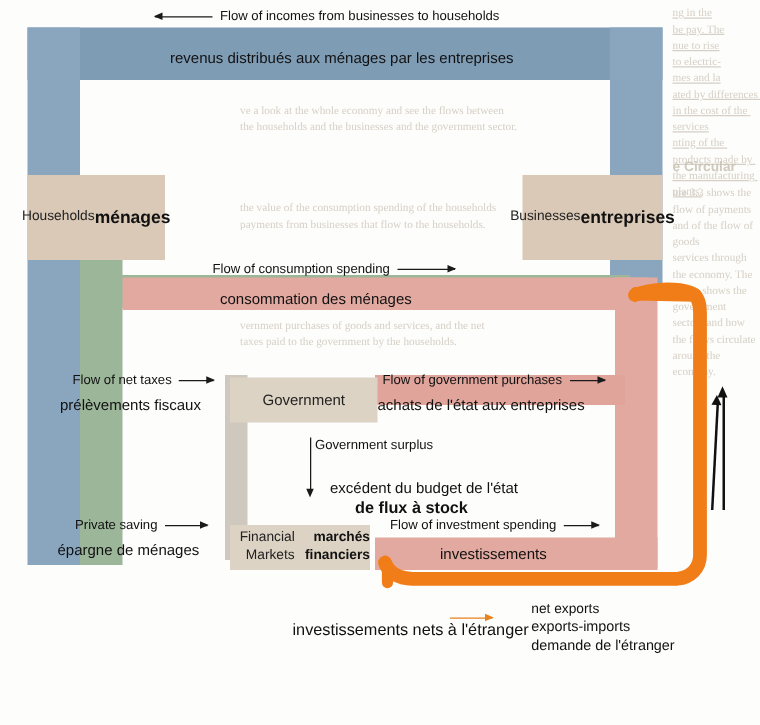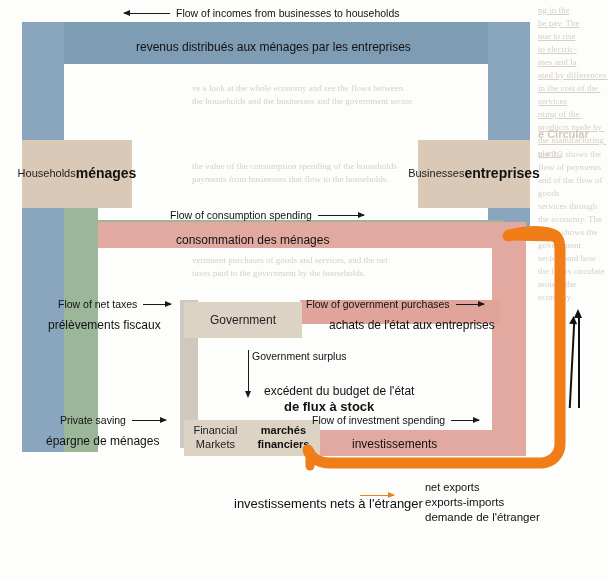--- a/index.html
+++ b/index.html
@@ -65,21 +65,21 @@
     justify-content: center;
     text-align: center;
     line-height: 1.25;
   }
   .box .en { font-size: 11px; color: #222; }
   .box .fr { font-size: 14px; color: #111; font-weight: bold; }
 
   .box-households { left: 22px;  top: 140px; width: 110px; height: 68px; }
   .box-businesses { left: 418px; top: 140px; width: 112px; height: 68px; }
   .box-government { left: 184px; top: 302px; width: 118px; height: 36px; background: #ddd3c4; }
-  .box-financial  { left: 184px; top: 420px; width: 136px; height: 36px; background: #ddd3c4; }
+  .box-financial  { left: 184px; top: 420px; width: 112px; height: 36px; background: #ddd3c4; text-align: right; }
   .box-government .en { font-size: 12px; }
   .box-financial .en  { font-size: 11px; }
   .box-financial .fr  { font-size: 11px; font-weight: bold; }
 
   
   .flabel {
     position: absolute;
     line-height: 1.3;
     white-space: nowrap;
   }
@@ -263,21 +263,21 @@
   <div class="box box-government">
     <span class="en">Government</span>
   </div>
 
   <div class="flabel" style="left:306px; top:298px;">
     <div class="arrow-row">
       <span class="en">Flow of government purchases</span>
       <span class="arr w28"></span>
     </div>
   </div>
-  <div class="flabel" style="left:302px; top:314px;padding-left:27px;">
+  <div class="flabel" style="left:302px; top:314px;">
     <span class="fr">achats de l'état aux entreprises</span>
   </div>
 
   <div class="flabel" style="left:252px; top:350px;">
     <div class="en">Government surplus</div>
   </div>
   <div class="arrow-down"></div>
   <div class="flabel" style="left:264px; top:380px;">
     <span class="fr">excédent du budget de l'état</span>
   </div>

